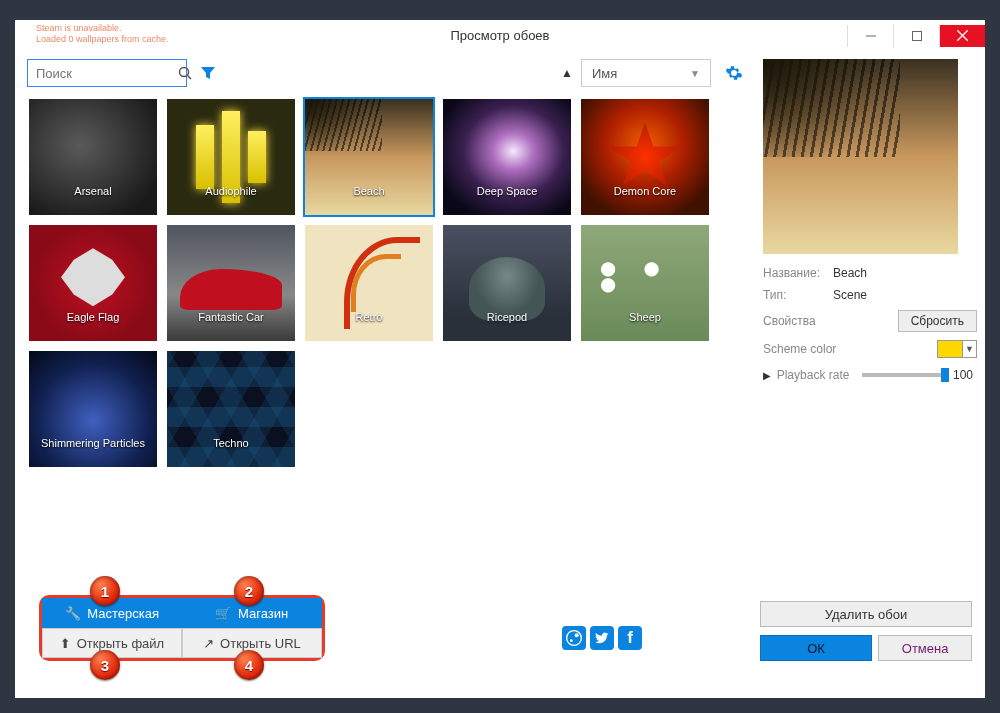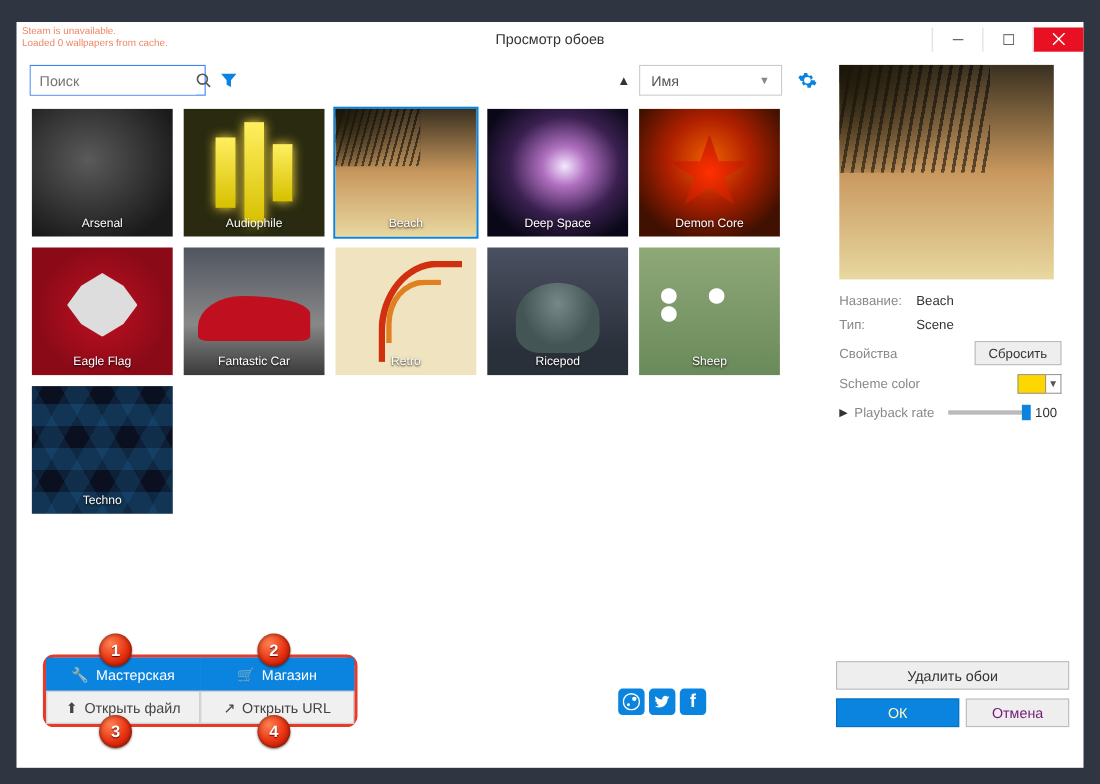--- a/index.html
+++ b/index.html
@@ -4,38 +4,38 @@
 <style>
 * { box-sizing: border-box; margin: 0; padding: 0; font-family: "Segoe UI", Arial, sans-serif; }
 body { background: #303542; width: 1000px; height: 713px; }
 .shell { background: #303542; padding: 20px 15px 15px 15px; width: 1000px; height: 713px; position: relative; }
 .window { width: 970px; height: 678px; background: #fff; }
 .titlebar { height: 31px; display: flex; align-items: center; position: relative; }
 .title { position: absolute; left: 50%; transform: translateX(-50%); font-size: 13px; color: #333; }
 .winbtns { margin-left: auto; display: flex; }
 .winbtn { width: 46px; height: 22px; display: flex; align-items: center; justify-content: center; border-left: 1px solid #ddd; }
 .winbtn.close { background: #e81123; color: #fff; }
-.warn { position: absolute; top: 23px; left: 20px; font-size: 9px; color: #e86; line-height: 11px; }
+.warn { position: absolute; top: 23px; left: 36px; font-size: 9px; color: #e86; line-height: 11px; }
 .body { display: flex; }
 .main { width: 740px; padding: 8px 12px 12px 12px; }
-.sidebar { width: 230px; padding: 8px 20px 12px 8px; }
+.sidebar { width: 230px; padding: 8px 8px 12px 8px; }
 .topbar { display: flex; align-items: center; gap: 8px; margin-bottom: 10px; }
 .searchbox { display: flex; width: 160px; height: 28px; border: 1px solid #3b82f6; }
 .searchbox input { border: none; outline: none; padding: 0 8px; font-size: 13px; width: 150px; color: #888; }
 .searchbtn { width: 30px; display: flex; align-items: center; justify-content: center; }
 .filter-icon { color: #0b84e0; font-size: 14px; margin-left: 6px; }
 .spacer { flex: 1; }
 .sort-triangle { color: #333; font-size: 12px; }
 .sort-select { height: 28px; width: 130px; border: 1px solid #ccc; display: flex; align-items: center; justify-content: space-between; padding: 0 10px; color: #555; font-size: 13px; }
 .gear { color: #0b84e0; font-size: 16px; margin-left: 6px; }
 .grid { display: flex; flex-wrap: wrap; gap: 6px; max-width: 720px; }
 .thumb { width: 132px; height: 120px; position: relative; border: 2px solid transparent; }
 .thumb.sel { border-color: #0b84e0; }
 .thumb .timg { position: absolute; inset: 0; }
-.thumb .caption { position: absolute; bottom: 0; left: 0; right: 0; text-align: center; font-size: 11px; color: #fff; text-shadow: 0 1px 2px #000; padding-bottom: 6px; }
+.thumb .caption { position: absolute; bottom: 12px; left: 0; right: 0; text-align: center; font-size: 11px; color: #fff; text-shadow: 0 1px 2px #000; padding-bottom: 6px; }
 
 .sc-arsenal { background: radial-gradient(ellipse at 40% 40%, #5a5a5a 0%, #1a1a1a 80%); }
 .sc-audiophile { background: #2a2a10; display:flex;align-items:center;justify-content:center;gap:8px;}
 .sc-audiophile span{width:18px;background:linear-gradient(#ffef60,#d7c000);box-shadow:0 0 10px #ffe040;}
 .sc-beach { background: linear-gradient(#3a3020 0%, #c8985e 50%, #e8d8a0 100%); position:relative;}
 .sc-beach::before{content:"";position:absolute;top:0;left:0;right:40%;height:45%;background:radial-gradient(circle at 0 0,#1a1608 0%,transparent 70%),repeating-linear-gradient(105deg,#0008 0 2px,transparent 2px 6px);}
 .sc-deep { background: radial-gradient(ellipse at 55% 45%, #f5e8ff 0%, #b070c0 20%, #3a2050 50%, #0a0818 80%); }
 .sc-demon { background: radial-gradient(circle at 50% 40%, #f06000 0%, #b02000 40%, #401000 80%); position:relative;}
 .sc-demon::after{content:"";position:absolute;inset:20%;background:radial-gradient(circle,#ff3000 0%,#c02000 60%);clip-path:polygon(50% 0%,61% 35%,98% 35%,68% 57%,79% 91%,50% 70%,21% 91%,32% 57%,2% 35%,39% 35%);}
 .sc-dna { background: #0a0a0a; position:relative; overflow:hidden;}
@@ -73,21 +73,21 @@
 .color-swatch { width: 26px; height: 18px; border:1px solid #999; background: gold; display:inline-block;}
 .color-dd { width:14px;height:18px;border:1px solid #999;border-left:none;display:inline-flex;align-items:center;justify-content:center;font-size:9px;color:#555;}
 .slider { display:flex;align-items:center;gap:8px;flex:1;}
 .slider .track{flex:1;height:4px;background:#bbb;position:relative;}
 .slider .handle{position:absolute;right:0;top:-5px;width:8px;height:14px;background:#0b84e0;}
 .expand{color:#333;font-size:10px;margin-right:6px;}
 
 .bottomright { position: absolute; right: 28px; bottom: 52px; width: 212px; }
 .delbtn { width:100%; height:26px; border:1px solid #bbb; background:#eee; font-size:13px; color:#333; margin-bottom:8px;}
 .okrow { display:flex; gap:6px; }
-.okbtn { flex:1.2; height:26px; background:#0b84e0; border:1px solid #0870c0; color:#fef9c3; font-size:13px;}
+.okbtn { flex:1.2; height:26px; background:#0b84e0; border:1px solid #0870c0; color:#0f172a; font-size:13px;}
 .cancelbtn { flex:1; height:26px; border:1px solid #bbb; background:#eee; color:#701a75; font-size:13px;}
 svg{display:block;}
 </style>
 </head>
 <body>
 
 <div class="shell">
   <div class="window">
     <div class="titlebar">
       <div class="title">Просмотр обоев</div>
@@ -184,20 +184,24 @@
             </div>
           <div class="thumb">
               <div class="timg sc-rice"></div>
               <div class="caption">Ricepod</div>
             </div>
           <div class="thumb">
               <div class="timg sc-sheep"></div>
               <div class="caption">Sheep</div>
             </div>
           <div class="thumb">
+              <div class="timg sc-shimmer"></div>
+              <div class="caption">Shimmering Particles</div>
+            </div>
+          <div class="thumb">
               <div class="timg sc-techno"></div>
               <div class="caption">Techno</div>
             </div>
         </div>
       </div>
 
       <div class="sidebar">
         <div class="preview"></div>
         <div class="prow">
             <span class="k">Название:</span>

